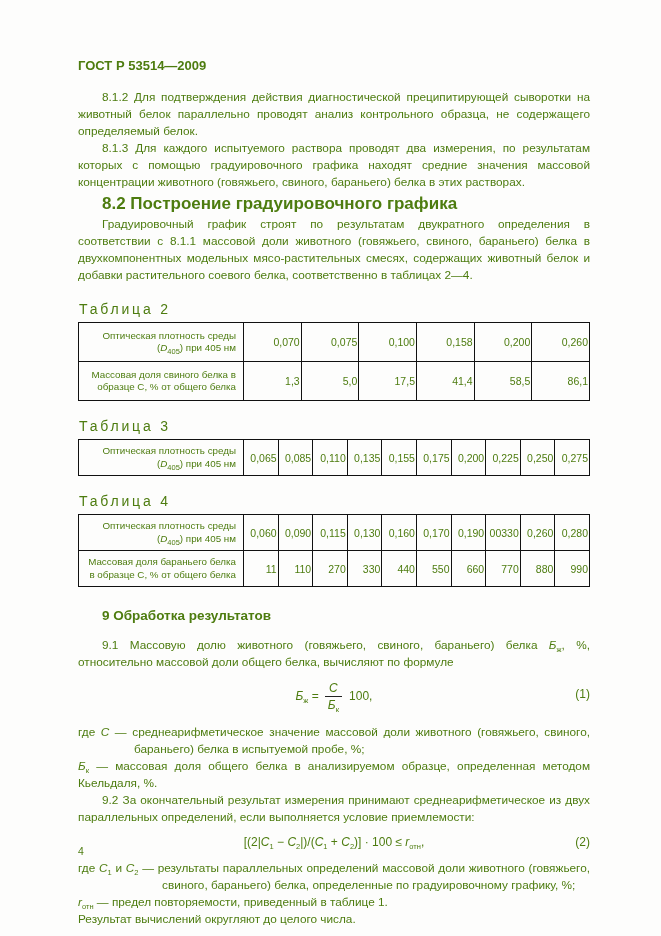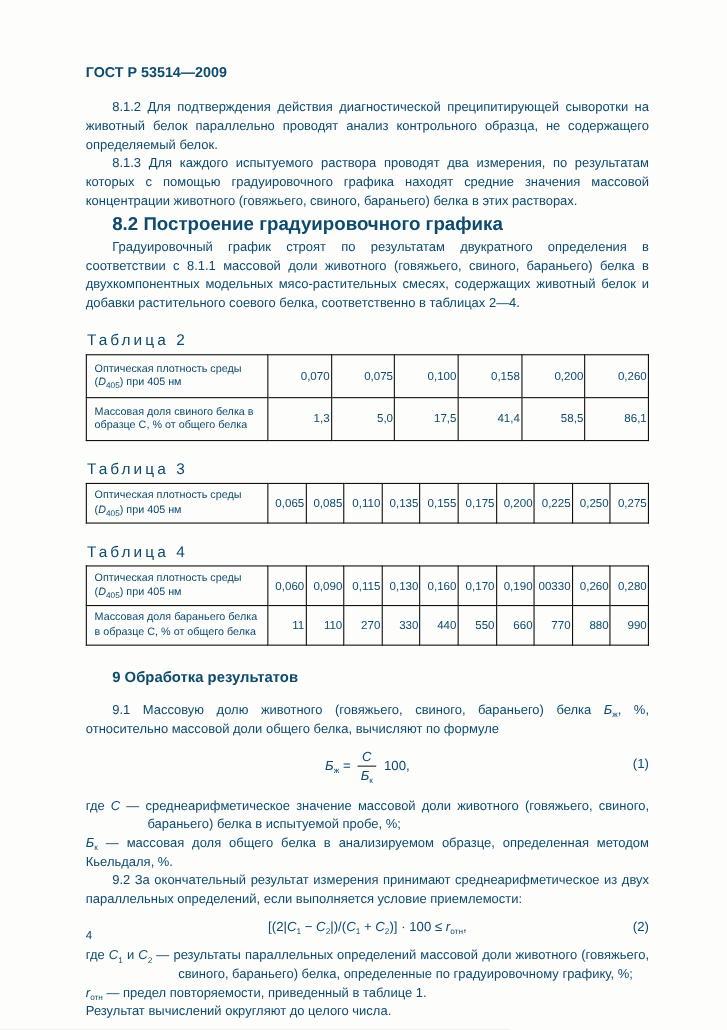--- a/index.html
+++ b/index.html
@@ -1,34 +1,34 @@
 <!DOCTYPE html>
 <html><head>
 <meta charset="utf-8">
 <style>
   html,body{margin:0;padding:0;background:#e8e8e8;}
   .page{
     width:661px;height:936px;background:#fdfdfc;position:relative;
-    font-family:"Liberation Sans",sans-serif;color:#0c4a6e;
+    font-family:"Liberation Sans",sans-serif;color:#4d7c0f;
     margin:0 auto;overflow:hidden;
   }
   .content{position:absolute;left:78px;top:58px;width:512px;}
   .runhead{font-weight:bold;font-size:13px;margin:0 0 16px 0;}
   p.body{margin:0;font-size:11.8px;line-height:17px;text-align:justify;}
   .ind{text-indent:24px;}
   .subhead{font-weight:bold;font-size:17px;line-height:17px;margin:4px 0;text-indent:24px;}
   .sechead{font-weight:bold;font-size:13.5px;line-height:17px;margin:20px 0 13px 0;text-indent:24px;}
   .it{font-style:italic;}
   sub{font-size:7.5px;line-height:0;vertical-align:-3px;}
 
   .table-block{margin-top:17px;}
   .table-label{font-size:14px;letter-spacing:2.8px;margin:0 0 5px 1px;}
   table.tbl{width:100%;border-collapse:collapse;table-layout:fixed;border:1.5px solid #111;}
   table.tbl td{border:1px solid #111;vertical-align:middle;}
-  td.lbl{width:150px;font-size:9.8px;line-height:12.5px;text-align:left;padding:4px 7px;}
+  td.lbl{width:150px;font-size:9.8px;line-height:12.5px;text-align:right;padding:4px 7px;}
   td.val{font-size:10.5px;text-align:right;padding:2px 1px;}
   .t2 td{height:30px;}
   .t10 td{height:27px;}
 
   .formula{position:relative;text-align:center;font-size:12px;margin:9px 0 11px 0;}
   .f1{margin:10px 0 12px 0;}
   .eqnum{position:absolute;right:0;top:50%;transform:translateY(-50%);font-style:normal;}
   .f1 .eqnum{top:6px;transform:none;}
   .frac{display:inline-block;vertical-align:middle;text-align:center;margin:0 4px 0 3px;}
   .frac .fnum{display:block;border-bottom:1px solid #222;padding:0 4px 1px 4px;}

